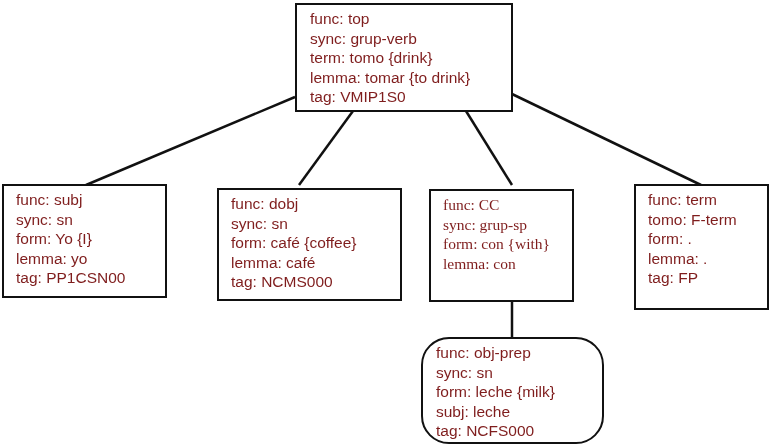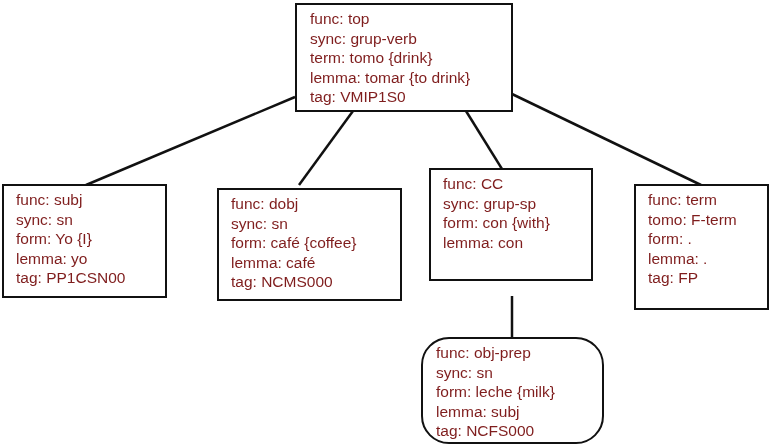--- a/index.html
+++ b/index.html
@@ -14,21 +14,21 @@
       font-size: 15.5px;
       line-height: 19.5px;
       color: #7f1d1d;
       padding: 4px 0 0 12px;
       white-space: nowrap;
     }
     .node .line { display: block; }
     #node-top   { left: 295px; top: 3px;   width: 218px; height: 109px; padding-left: 13px; }
     #node-subj  { left: 2px;   top: 184px; width: 165px; height: 114px; }
     #node-dobj  { left: 206px; top: 188px; width: 185px; height: 113px; margin-left: 11px; }
-    #node-cc    { left: 429px; top: 168px; width: 164px; height: 113px; }
+    #node-cc    { left: 429px; top: 189px; width: 145px; height: 113px; font-family: Liberation Serif, serif; }
     #node-term  { left: 634px; top: 184px; width: 135px; height: 126px; }
     #node-objprep { left: 421px; top: 337px; width: 183px; height: 107px; padding-left: 13px; border-radius: 28px; }
   </style>
 </head>
 <body>
 
 <svg id="edges" xmlns="http://www.w3.org/2000/svg">
   <line x1="295" y1="97" x2="86" y2="185" stroke="#111" stroke-width="2.5"></line>
   <line x1="353" y1="111" x2="299" y2="185" stroke="#111" stroke-width="2.5"></line>
   <line x1="466" y1="111" x2="512" y2="185" stroke="#111" stroke-width="2.5"></line>
@@ -72,15 +72,15 @@
   <span class="line">tomo: F-term</span>
   <span class="line">form: .</span>
   <span class="line">lemma: .</span>
   <span class="line">tag: FP</span>
 </div>
 
 <div class="node" id="node-objprep">
   <span class="line">func: obj-prep</span>
   <span class="line">sync: sn</span>
   <span class="line">form: leche {milk}</span>
-  <span class="line">lemma: subj</span>
+  <span class="line">subj: leche</span>
   <span class="line">tag: NCFS000</span>
 </div>
 
 </body></html>

